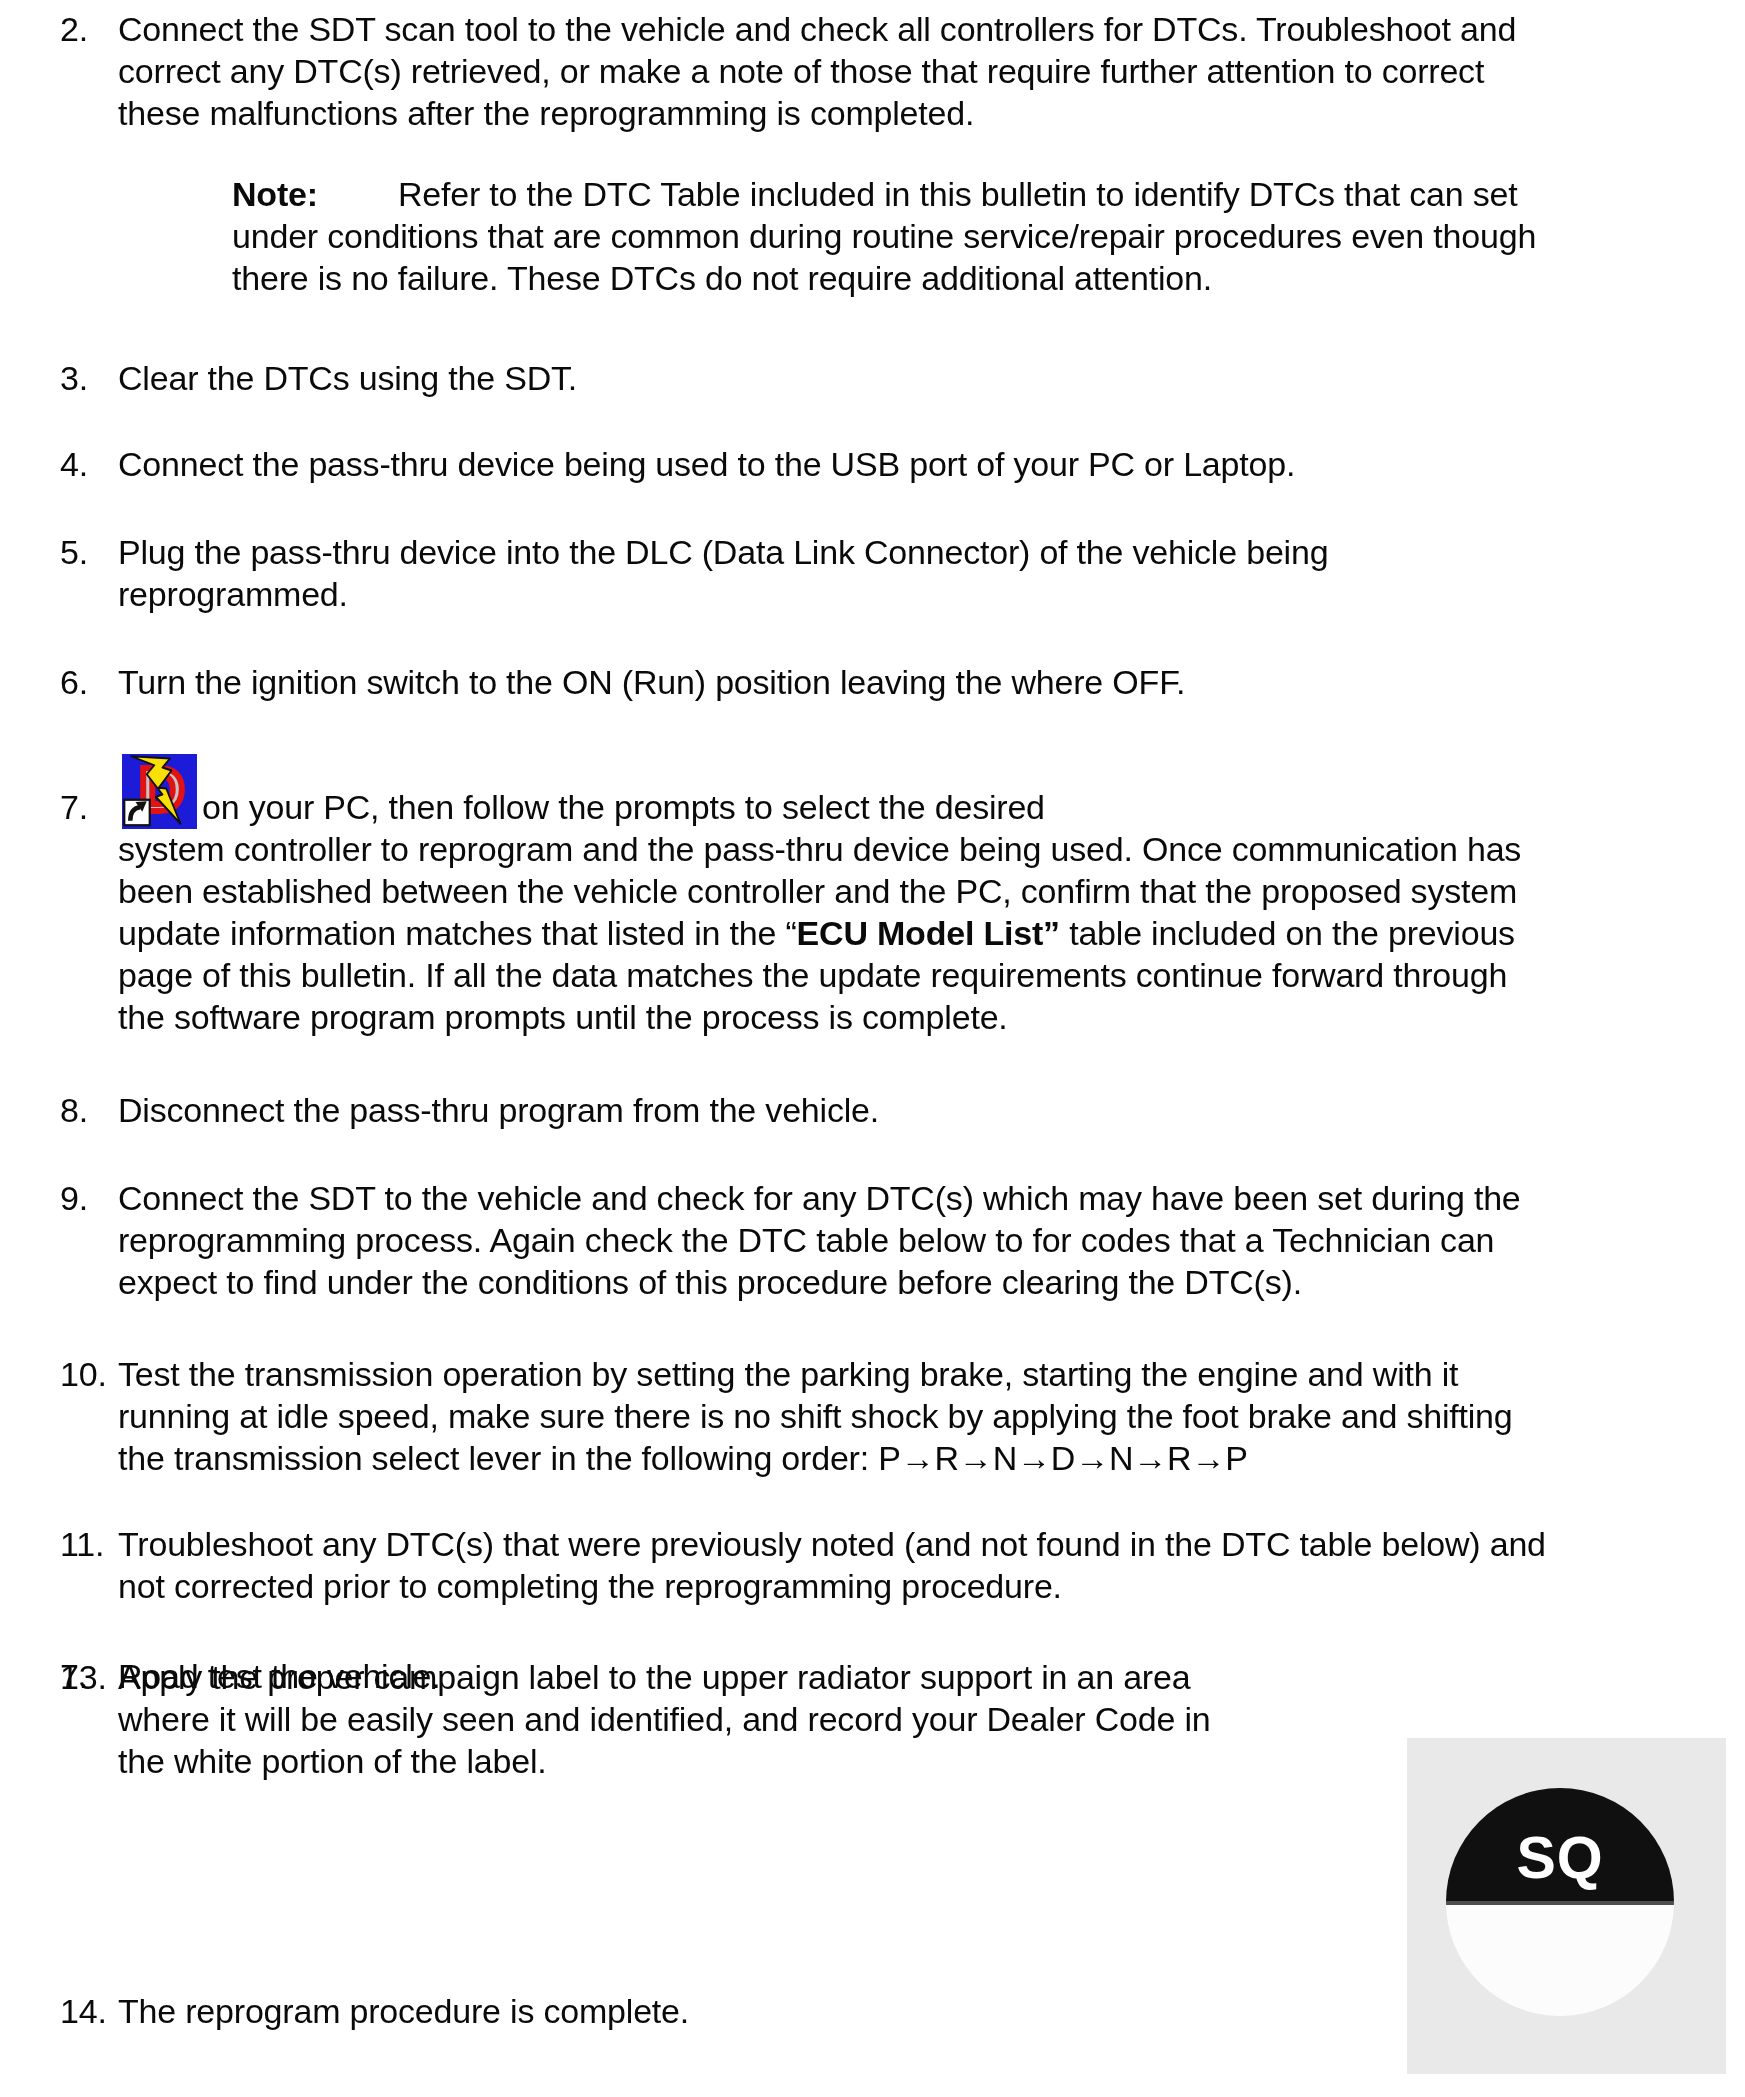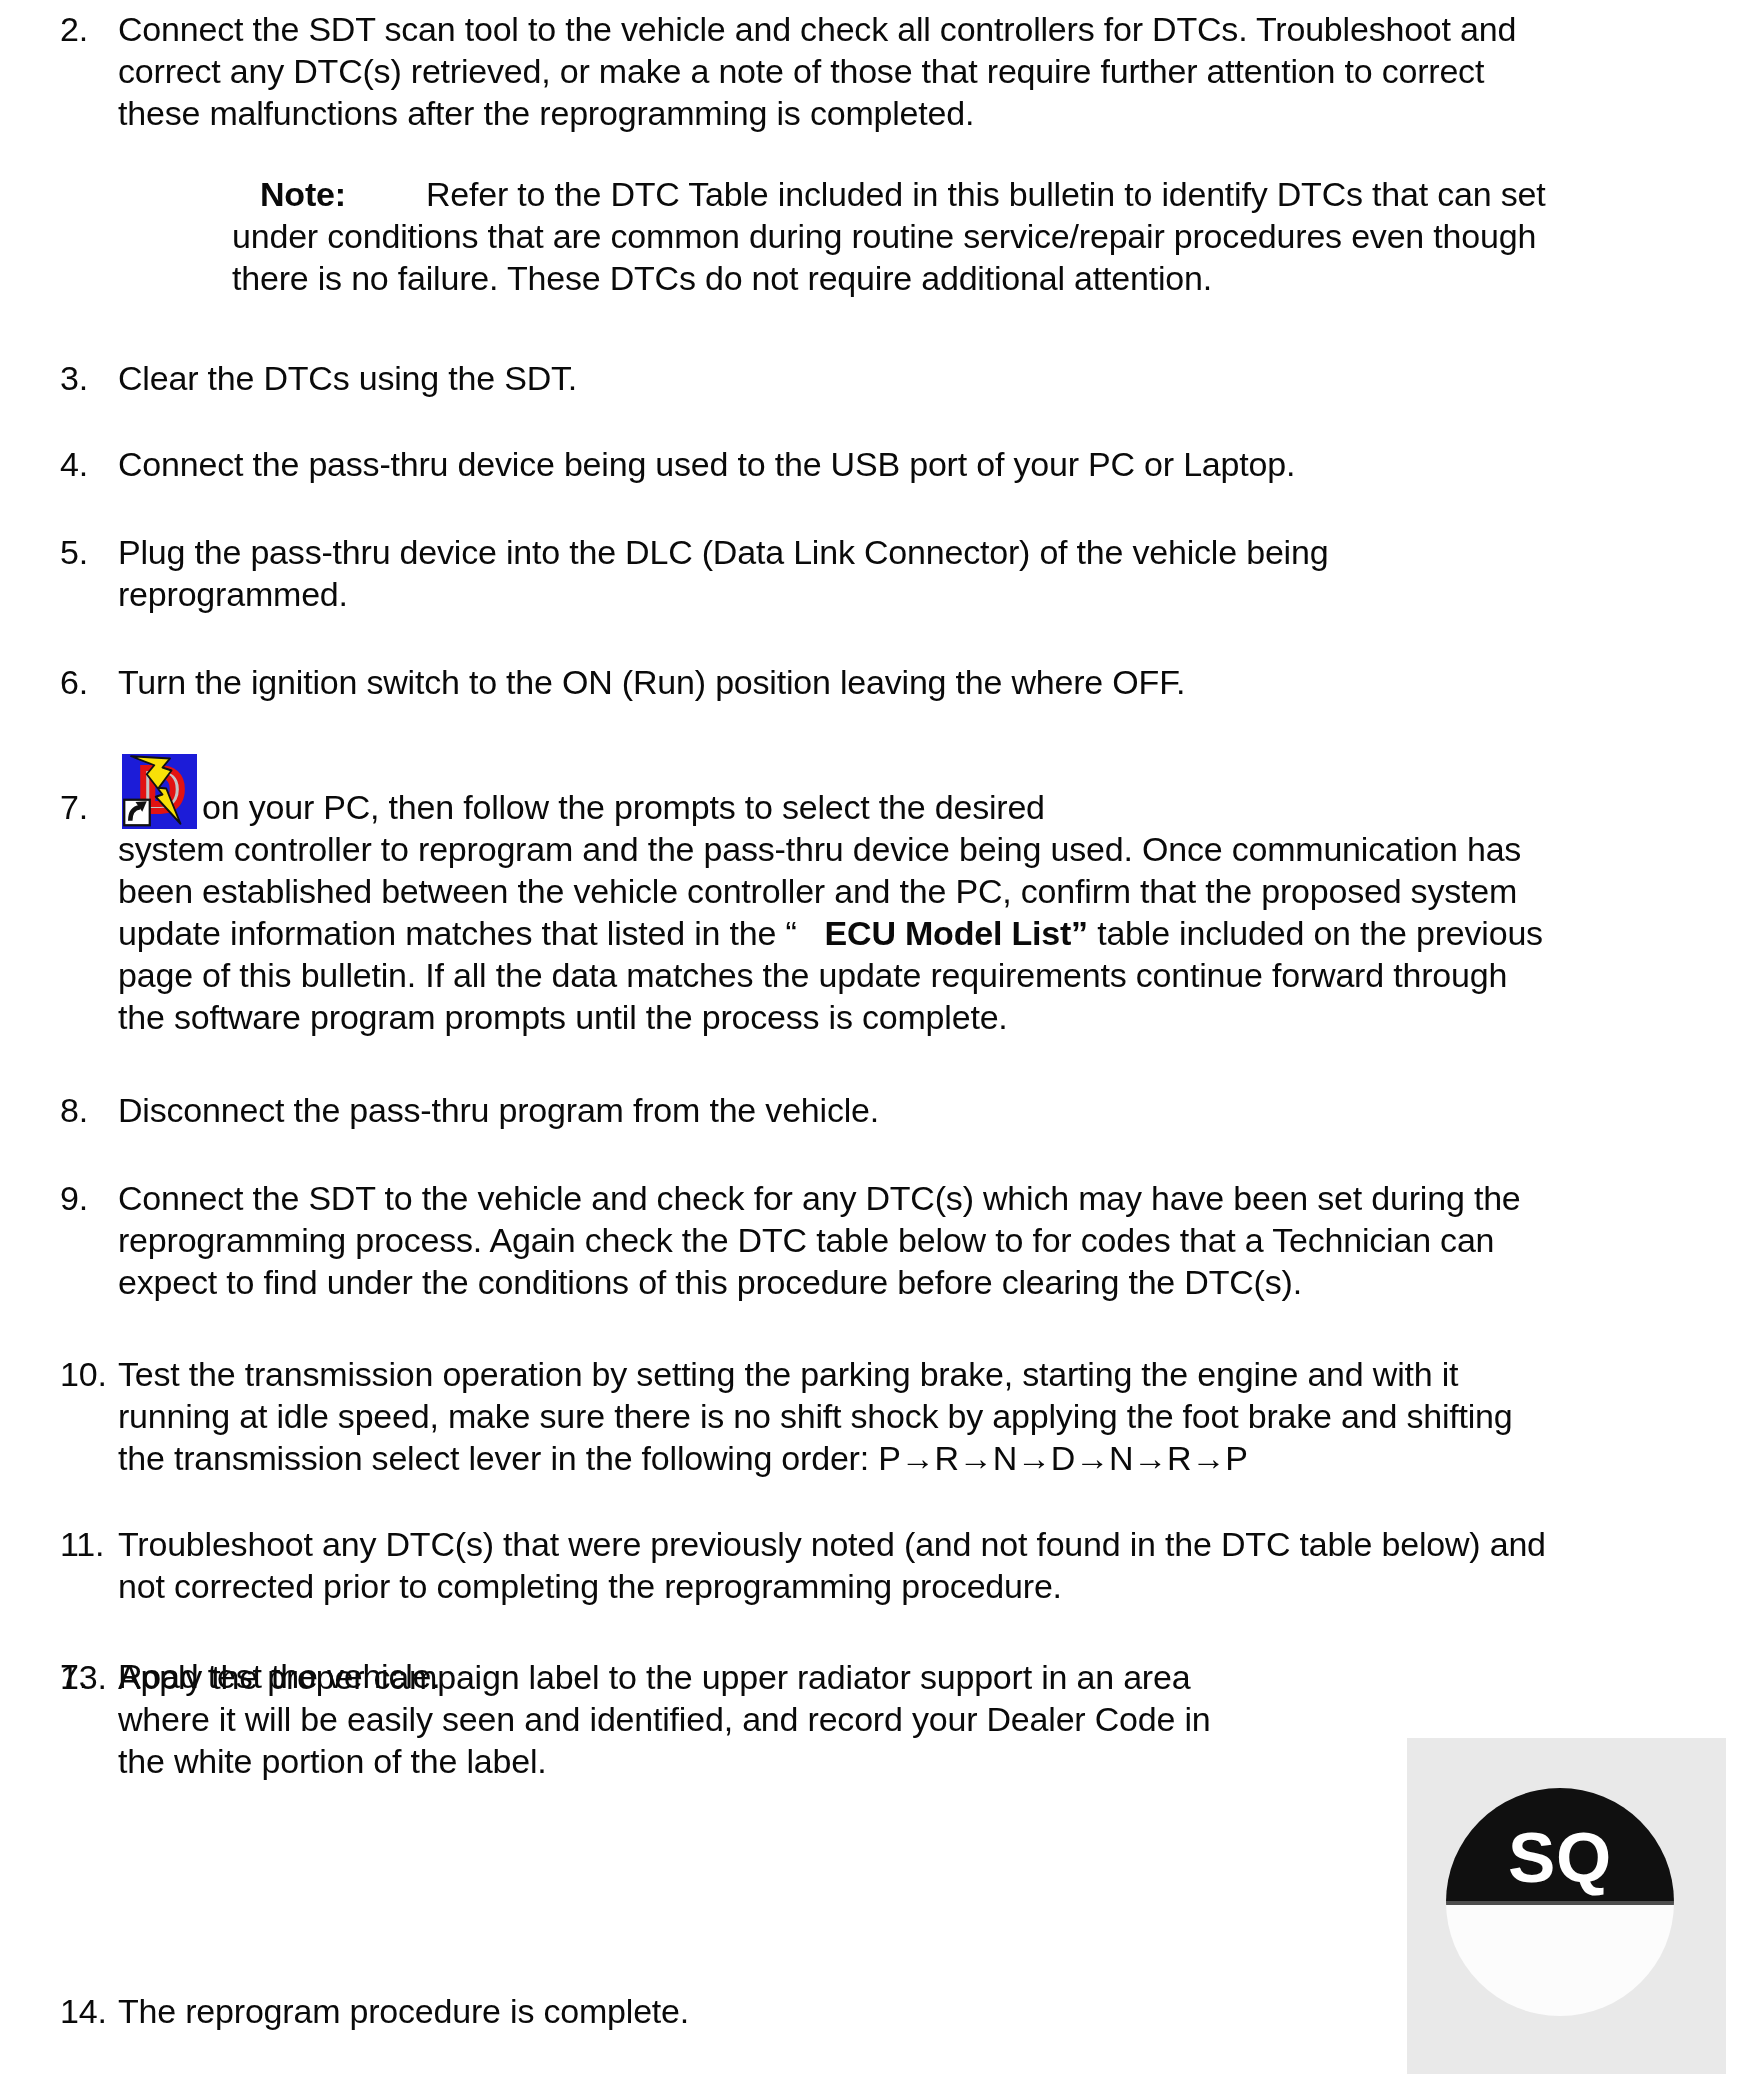--- a/index.html
+++ b/index.html
@@ -47,27 +47,27 @@
       #101010 0%, #101010 49.4%,
       #4d4d4d 49.4%, #4d4d4d 51.2%,
       #fcfcfc 51.2%, #fcfcfc 100%);
   }
   .sq-text {
     position: absolute;
     top: 21px;
     left: 0;
     width: 100%;
     text-align: center;
-    font-size: 71px;
+    font-size: 59px;
     line-height: 98px;
     font-weight: bold;
     color: #ffffff;
     letter-spacing: 0.8px;
   }
-  b.txt { font-weight: bold; margin-left: 28px; }
+  b.txt { font-weight: bold; }
 </style>
 </head>
 <body>
 
 <div class="page">
 
   <div class="step" style="top:8.3px"><span class="num">2.</span><span class="txt">Connect the SDT scan tool to the vehicle and check all controllers for DTCs. Troubleshoot and
 correct any DTC(s) retrieved, or make a note of those that require further attention to correct
 these malfunctions after the reprogramming is completed.</span></div>
 

